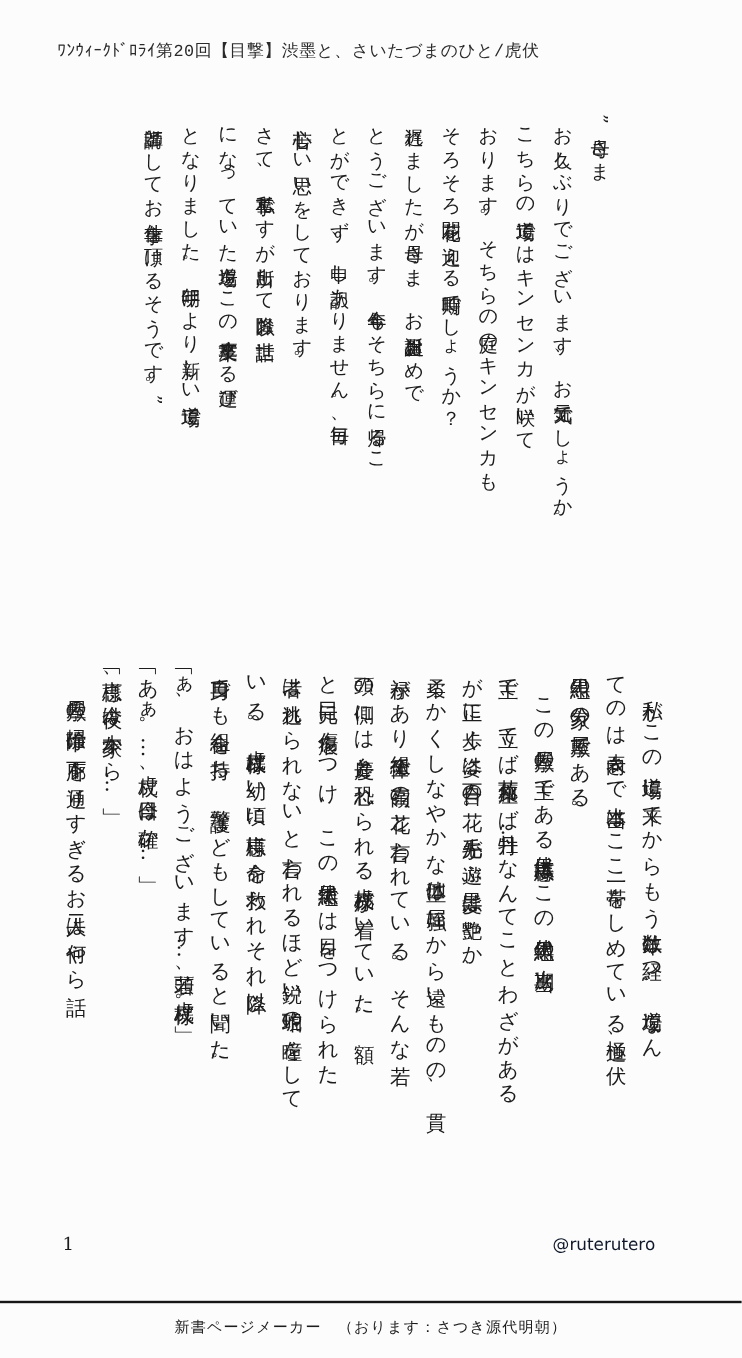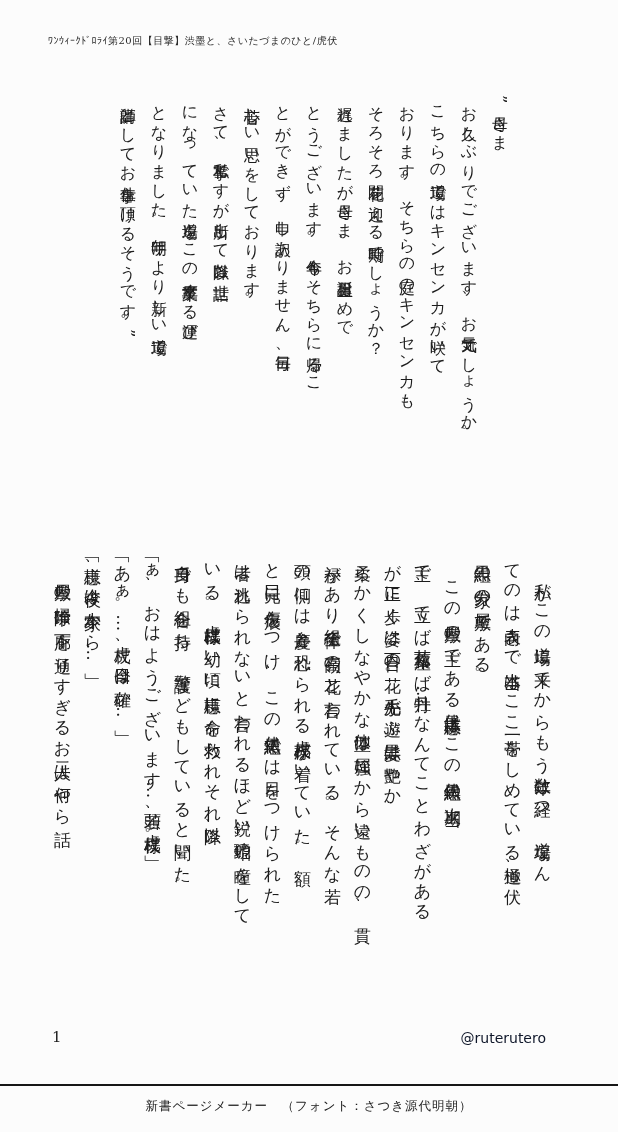--- a/index.html
+++ b/index.html
@@ -4,22 +4,23 @@
 <style>
   html,body{margin:0;padding:0;}
   body{
     width:618px;height:1132px;position:relative;overflow:hidden;
     background:#fcfcfc;
     font-family:"DejaVu Serif","Liberation Serif",serif;
     color:#1c1c1c;
   }
   .header{
     position:absolute;left:48px;top:34px;
-    font-size:10px;letter-spacing:.5px;color:#2a2a2a;
+    font-size:14px;letter-spacing:.5px;color:#2a2a2a;
     white-space:nowrap;
+    font-family:Liberation Mono, monospace;
   }
   .vblock{
     position:absolute;
     writing-mode:vertical-rl;
     text-orientation:mixed;
     white-space:nowrap;
   }
   .vline{white-space:nowrap;}
   .letter{
     top:95px;right:102px;height:390px;
@@ -86,15 +87,15 @@
     <div class="vline">自身でも組合を持ち、警護などもしていると聞いた。</div>
     <div class="vline">「ぁ、おはようございます…若頭、虎杖様。」</div>
     <div class="vline">「あぁ。…虎杖、今日は確か…」</div>
     <div class="vline">「恵様、今夜は本家から…」</div>
     <div class="vline">　屋敷の掃除中に廊下を通りすぎるお二人は何やら話</div>
   </div>
 
   <div class="pagenum">1</div>
   <div class="handle">@ruterutero</div>
   <div class="divider"></div>
-  <div class="footer">新書ページメーカー　（フォント：さつき源代明朝）</div>
+  <div class="footer">新書ページメーカー　（おります：さつき源代明朝）</div>
 
 </div>
 
 </body></html>

